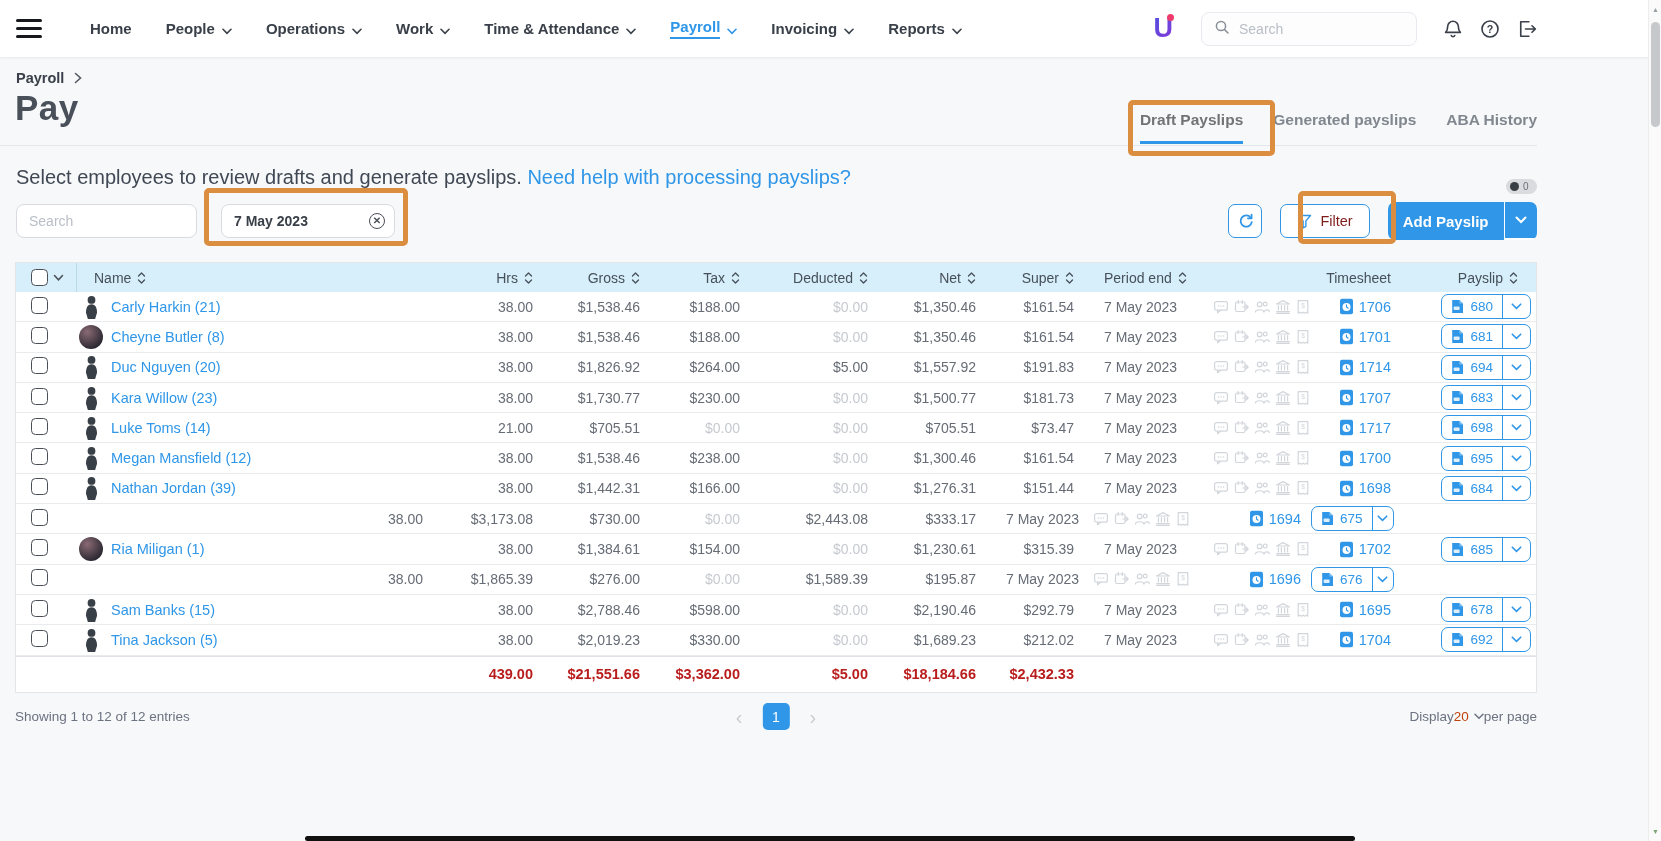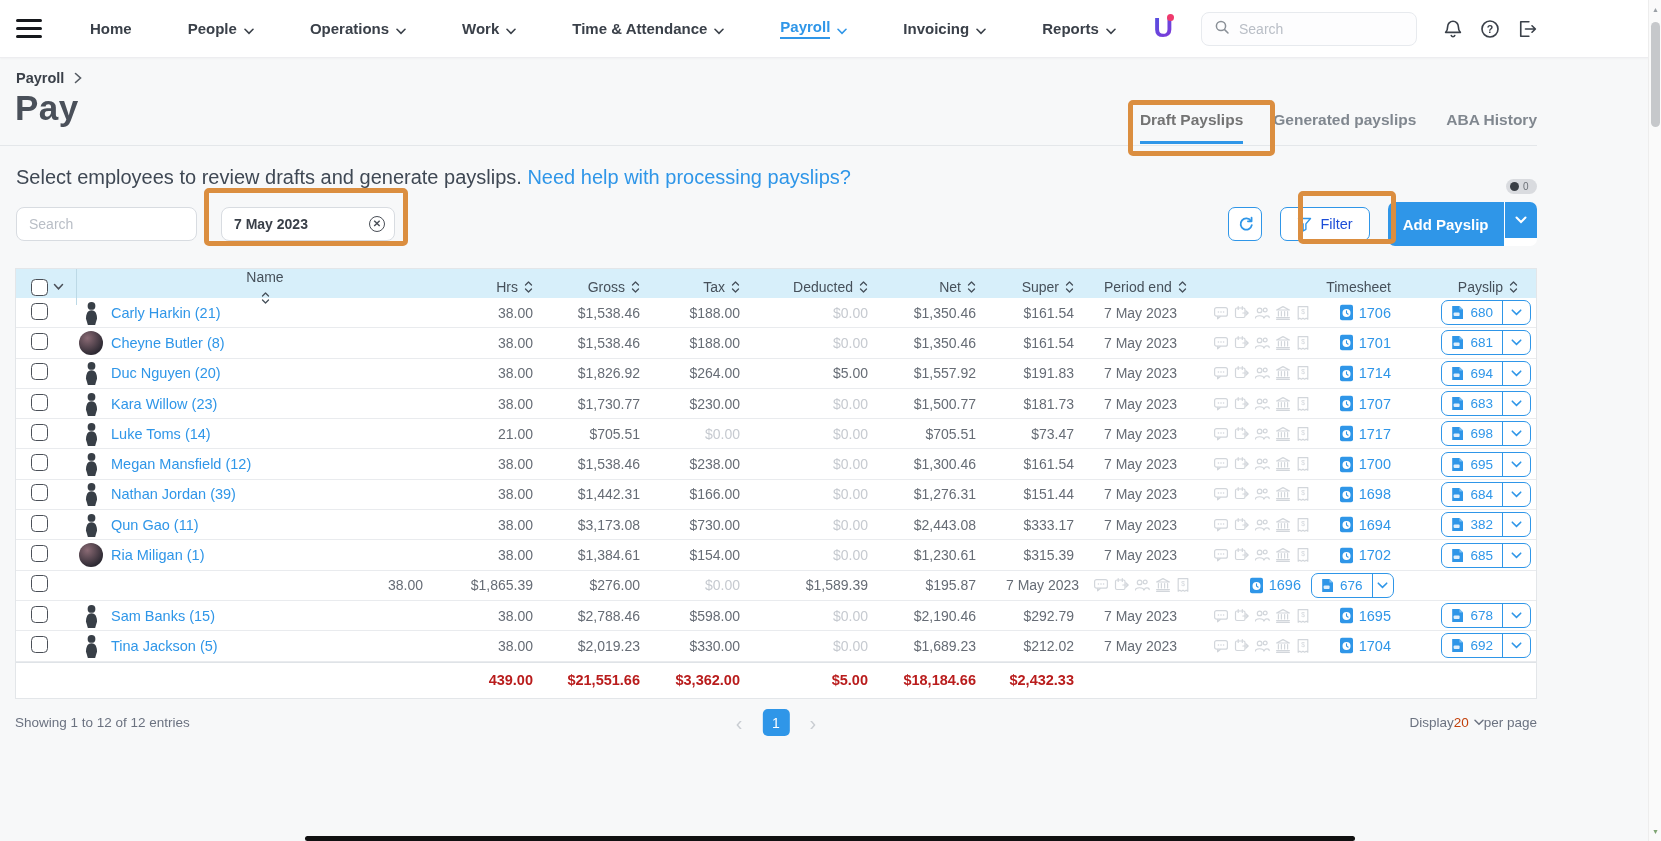--- a/index.html
+++ b/index.html
@@ -4,21 +4,21 @@
 <style>
   * { margin:0; padding:0; box-sizing:border-box; }
   html,body { width:1661px; height:841px; overflow:hidden; }
   body { font-family:"Liberation Sans", sans-serif; background:#f7f8f9; color:#3f4854; position:relative; }
 
   
   .nav { height:58px; background:#fff; border-bottom:1px solid #ededf0; box-shadow:0 1px 2px rgba(0,0,0,.03);
          display:flex; align-items:center; padding:0 124px 0 16px; position:relative; z-index:2; }
   .burger { width:26px; display:flex; flex-direction:column; gap:5px; cursor:pointer; margin-right:48px; }
   .burger span { height:3px; background:#16181c; border-radius:2px; }
-  .nav-links { display:flex; align-items:center; gap:56px; }
+  .nav-links { display:flex; align-items:center; gap:34px; }
   .nav-item { display:flex; align-items:center; gap:7px; font-size:15px; font-weight:600; color:#3a4049; cursor:pointer; white-space:nowrap; }
   .nav-item .caret { display:none; margin-top:2px; }
   .nav-item.with-caret .caret { display:block; }
   .nav-item.active .nav-label { color:#2f96e8; border-bottom:2px solid #2f96e8; padding-bottom:2px; }
   .nav-item.active .caret path { stroke:#2f96e8; }
   .nav-right { margin-left:auto; display:flex; align-items:center; gap:26px; }
   .logo { position:relative; font-size:27px; font-weight:800; color:#6d3fe0; background:linear-gradient(135deg,#4f52e0,#8a35d8); -webkit-background-clip:text; background-clip:text; -webkit-text-fill-color:transparent; cursor:pointer; margin-right:2px; }
   .logo::after { content:""; position:absolute; right:-1px; top:1px; width:7px; height:7px; border-radius:50%; background:#ef3a6d; }
   .nav-search { display:flex; align-items:center; gap:9px; width:216px; height:34px; border:1px solid #e7eaee; border-radius:8px; background:#fdfdfe; padding:0 12px; }
   .nav-search input { border:none; outline:none; background:transparent; font-size:14px; color:#3a4049; width:150px; font-family:inherit; }
@@ -46,39 +46,39 @@
          color:#3a4049; padding:0 12px; outline:none; }
   .search-inp { width:181px; }
   .search-inp::placeholder { color:#b9bec6; }
   .date-wrap { position:relative; margin-left:24px; }
   .date-inp { width:174px; padding-right:34px; font-weight:600; }
   .date-clear { position:absolute; right:10px; top:9px; width:16px; height:16px; border:1.5px solid #4a4f57; border-radius:50%;
                 color:#4a4f57; font-size:10px; line-height:13px; text-align:center; font-weight:700; cursor:pointer; background:#fff; }
   .controls-right { margin-left:auto; display:flex; align-items:center; gap:18px; }
   .btn-refresh { width:34px; height:34px; border:1px solid #2f96e8; border-radius:7px; background:#fff; display:flex; align-items:center; justify-content:center; cursor:pointer; }
   .btn-filter { height:34px; border:1px solid #2f96e8; border-radius:7px; background:#fff; display:flex; align-items:center; gap:8px;
-                padding:0 16px; color:#1d4ed8; font-size:14.5px; cursor:pointer; font-family:inherit; }
+                padding:0 16px; color:#7f1d1d; font-size:14.5px; cursor:pointer; font-family:inherit; }
   .btn-add { display:flex; border-radius:7px; overflow:hidden; background:#fff; gap:1.5px; cursor:pointer; }
-  .btn-add .main { background:#2f96e8; color:#fff; font-size:15px; font-weight:600; padding:0 15px; height:44px; display:flex; align-items:center; }
+  .btn-add .main { background:#2f96e8; color:#fff; font-size:15px; font-weight:600; padding:0 15px; height:38px; display:flex; align-items:center; }
   .btn-add .dd { background:#2f96e8; width:32px; height:36px; display:flex; align-items:center; justify-content:center; }
 
   .counter-pill { position:absolute; left:1506px; top:179px; width:31px; height:15px; border-radius:8px; background:#d9dbdf;
                   display:flex; align-items:center; gap:4px; padding:0 4px; font-size:10px; color:#6b7077; }
   .counter-pill .dot { width:9px; height:9px; border-radius:50%; background:#3a3f46; }
 
   
   .card { margin:22px 124px 0 15px; background:#fff; border:1px solid #e3e6e9; }
   .trow { display:grid; grid-template-columns:60px 360px 110px 107px 100px 128px 108px 98px 120px 104px 90px 137px; align-items:center; }
   .thead { height:29px; background:#d7effa; }
   .hcell { font-size:14px; font-weight:500; color:#46505a; display:flex; align-items:center; gap:6px; cursor:pointer; }
   .hcell.right { justify-content:flex-end; padding-right:13px; }
   .hcell.left { padding-left:17px; }
   .hcell.static { cursor:default; justify-content:flex-end; padding-right:10px; }
   .sel-h { display:flex; align-items:center; gap:5px; padding-left:15px; }
-  .name-h { border-left:1px solid #bcd9e6; align-self:stretch;flex-direction:column; }
+  .name-h { border-left:1px solid #bcd9e6; align-self:stretch; }
   .row { height:30.3px; border-bottom:1px solid #e9ebee; background:#fff; }
   .cell { font-size:14px; color:#666c75; }
   .cell.num { text-align:right; padding-right:13px; }
   .cell.muted { color:#c6cad0; }
   .sel-c { padding-left:15px; }
   .cb { width:17px; height:17px; border:1.6px solid #4a4f57; border-radius:4.5px; background:#fff; display:inline-block; cursor:pointer; }
   .name-cell { display:flex; align-items:center; gap:8px; padding-left:3px; }
   .avatar { width:24px; height:26px; display:flex; align-items:flex-end; justify-content:center; }
   .avatar.photo { height:24px; border-radius:50%; background:radial-gradient(circle at 35% 30%, #8a6a74, #2e2a33 72%); }
   .name-link { font-size:14.5px; font-weight:500; color:#2f96e8; cursor:pointer; text-decoration:none; white-space:nowrap;text-align:right; }
@@ -969,29 +969,20 @@
               <svg width="11" height="7" viewBox="0 0 11 7">
                 <path d="M1.3 1.2 L5.5 5.4 L9.7 1.2" fill="none" stroke="#2f96e8" stroke-width="1.6" stroke-linecap="round"></path>
               </svg>
             </span>
           </span>
         </div>
       </div>
 
       <div class="trow row">
         <div class="cell sel-c"><span class="cb"></span></div>
-        <div class="cell name-cell">
-          <span class="avatar">
-            <svg width="19" height="25" viewBox="0 0 20 26">
-              <circle cx="10" cy="5" r="4.1" fill="#383f47"></circle>
-              <path d="M10 9.5 C5.6 9.5 4.2 13.8 4.2 18.6 L6.2 25 h7.6 L15.8 18.6 C15.8 13.8 14.4 9.5 10 9.5 z" fill="#383f47"></path>
-            </svg>
-          </span>
-          <a class="name-link">Qun Gao (11)</a>
-        </div>
         <div class="cell num">38.00</div>
         <div class="cell num money">$3,173.08</div>
         <div class="cell num money">$730.00</div>
         <div class="cell num money muted">$0.00</div>
         <div class="cell num money">$2,443.08</div>
         <div class="cell num money">$333.17</div>
         <div class="cell period">7 May 2023</div>
         <div class="cell ricons">
           <span class="ric">
             <svg width="16" height="16" viewBox="0 0 16 16">
@@ -1042,21 +1033,21 @@
           </a>
         </div>
         <div class="cell pslip">
           <span class="pbtn">
             <span class="pmain">
               <svg width="13" height="15" viewBox="0 0 13 15">
                 <path d="M1.2 1 h7.2 L12 4.6 V14 H1.2 z" fill="#2f96e8"></path>
                 <path d="M8.4 1 V4.6 H12" fill="#7cc0f2"></path>
                 <rect x="2.6" y="7.6" width="6" height="3.4" rx="1" fill="#fff" opacity=".85"></rect>
               </svg>
-              <span>382</span>
+              <span>675</span>
             </span>
             <span class="pcaret">
               <svg width="11" height="7" viewBox="0 0 11 7">
                 <path d="M1.3 1.2 L5.5 5.4 L9.7 1.2" fill="none" stroke="#2f96e8" stroke-width="1.6" stroke-linecap="round"></path>
               </svg>
             </span>
           </span>
         </div>
       </div>
 

